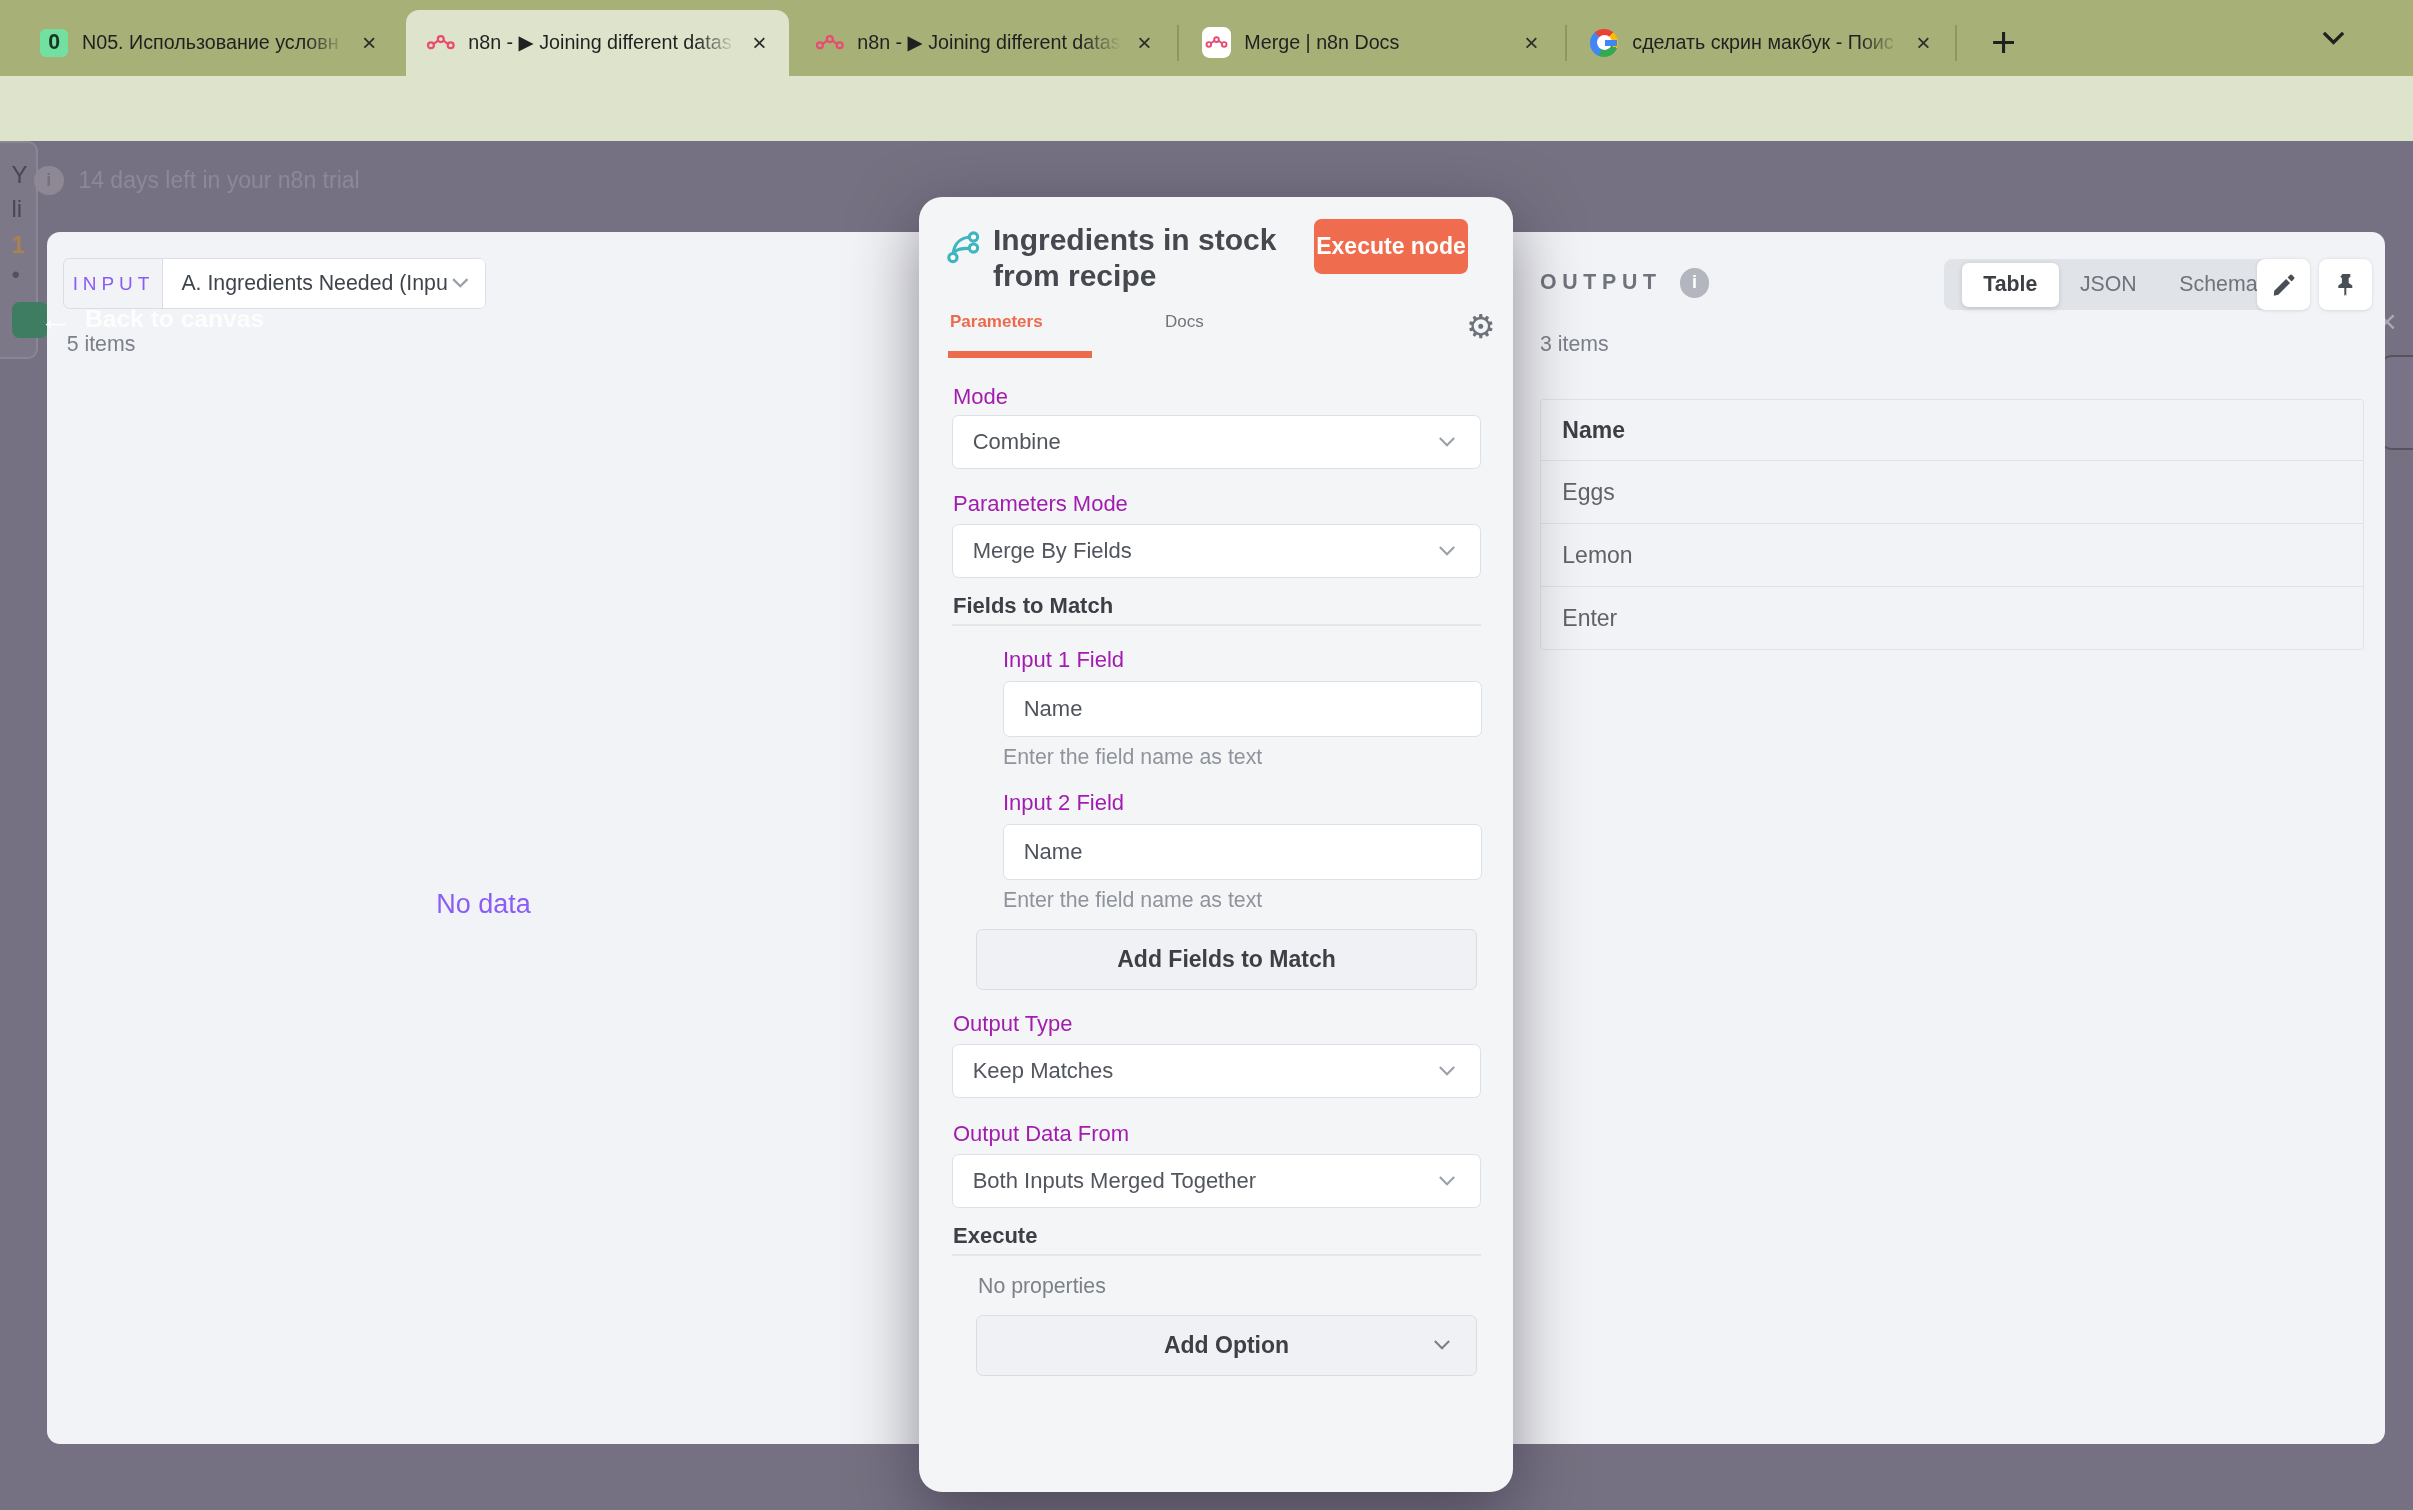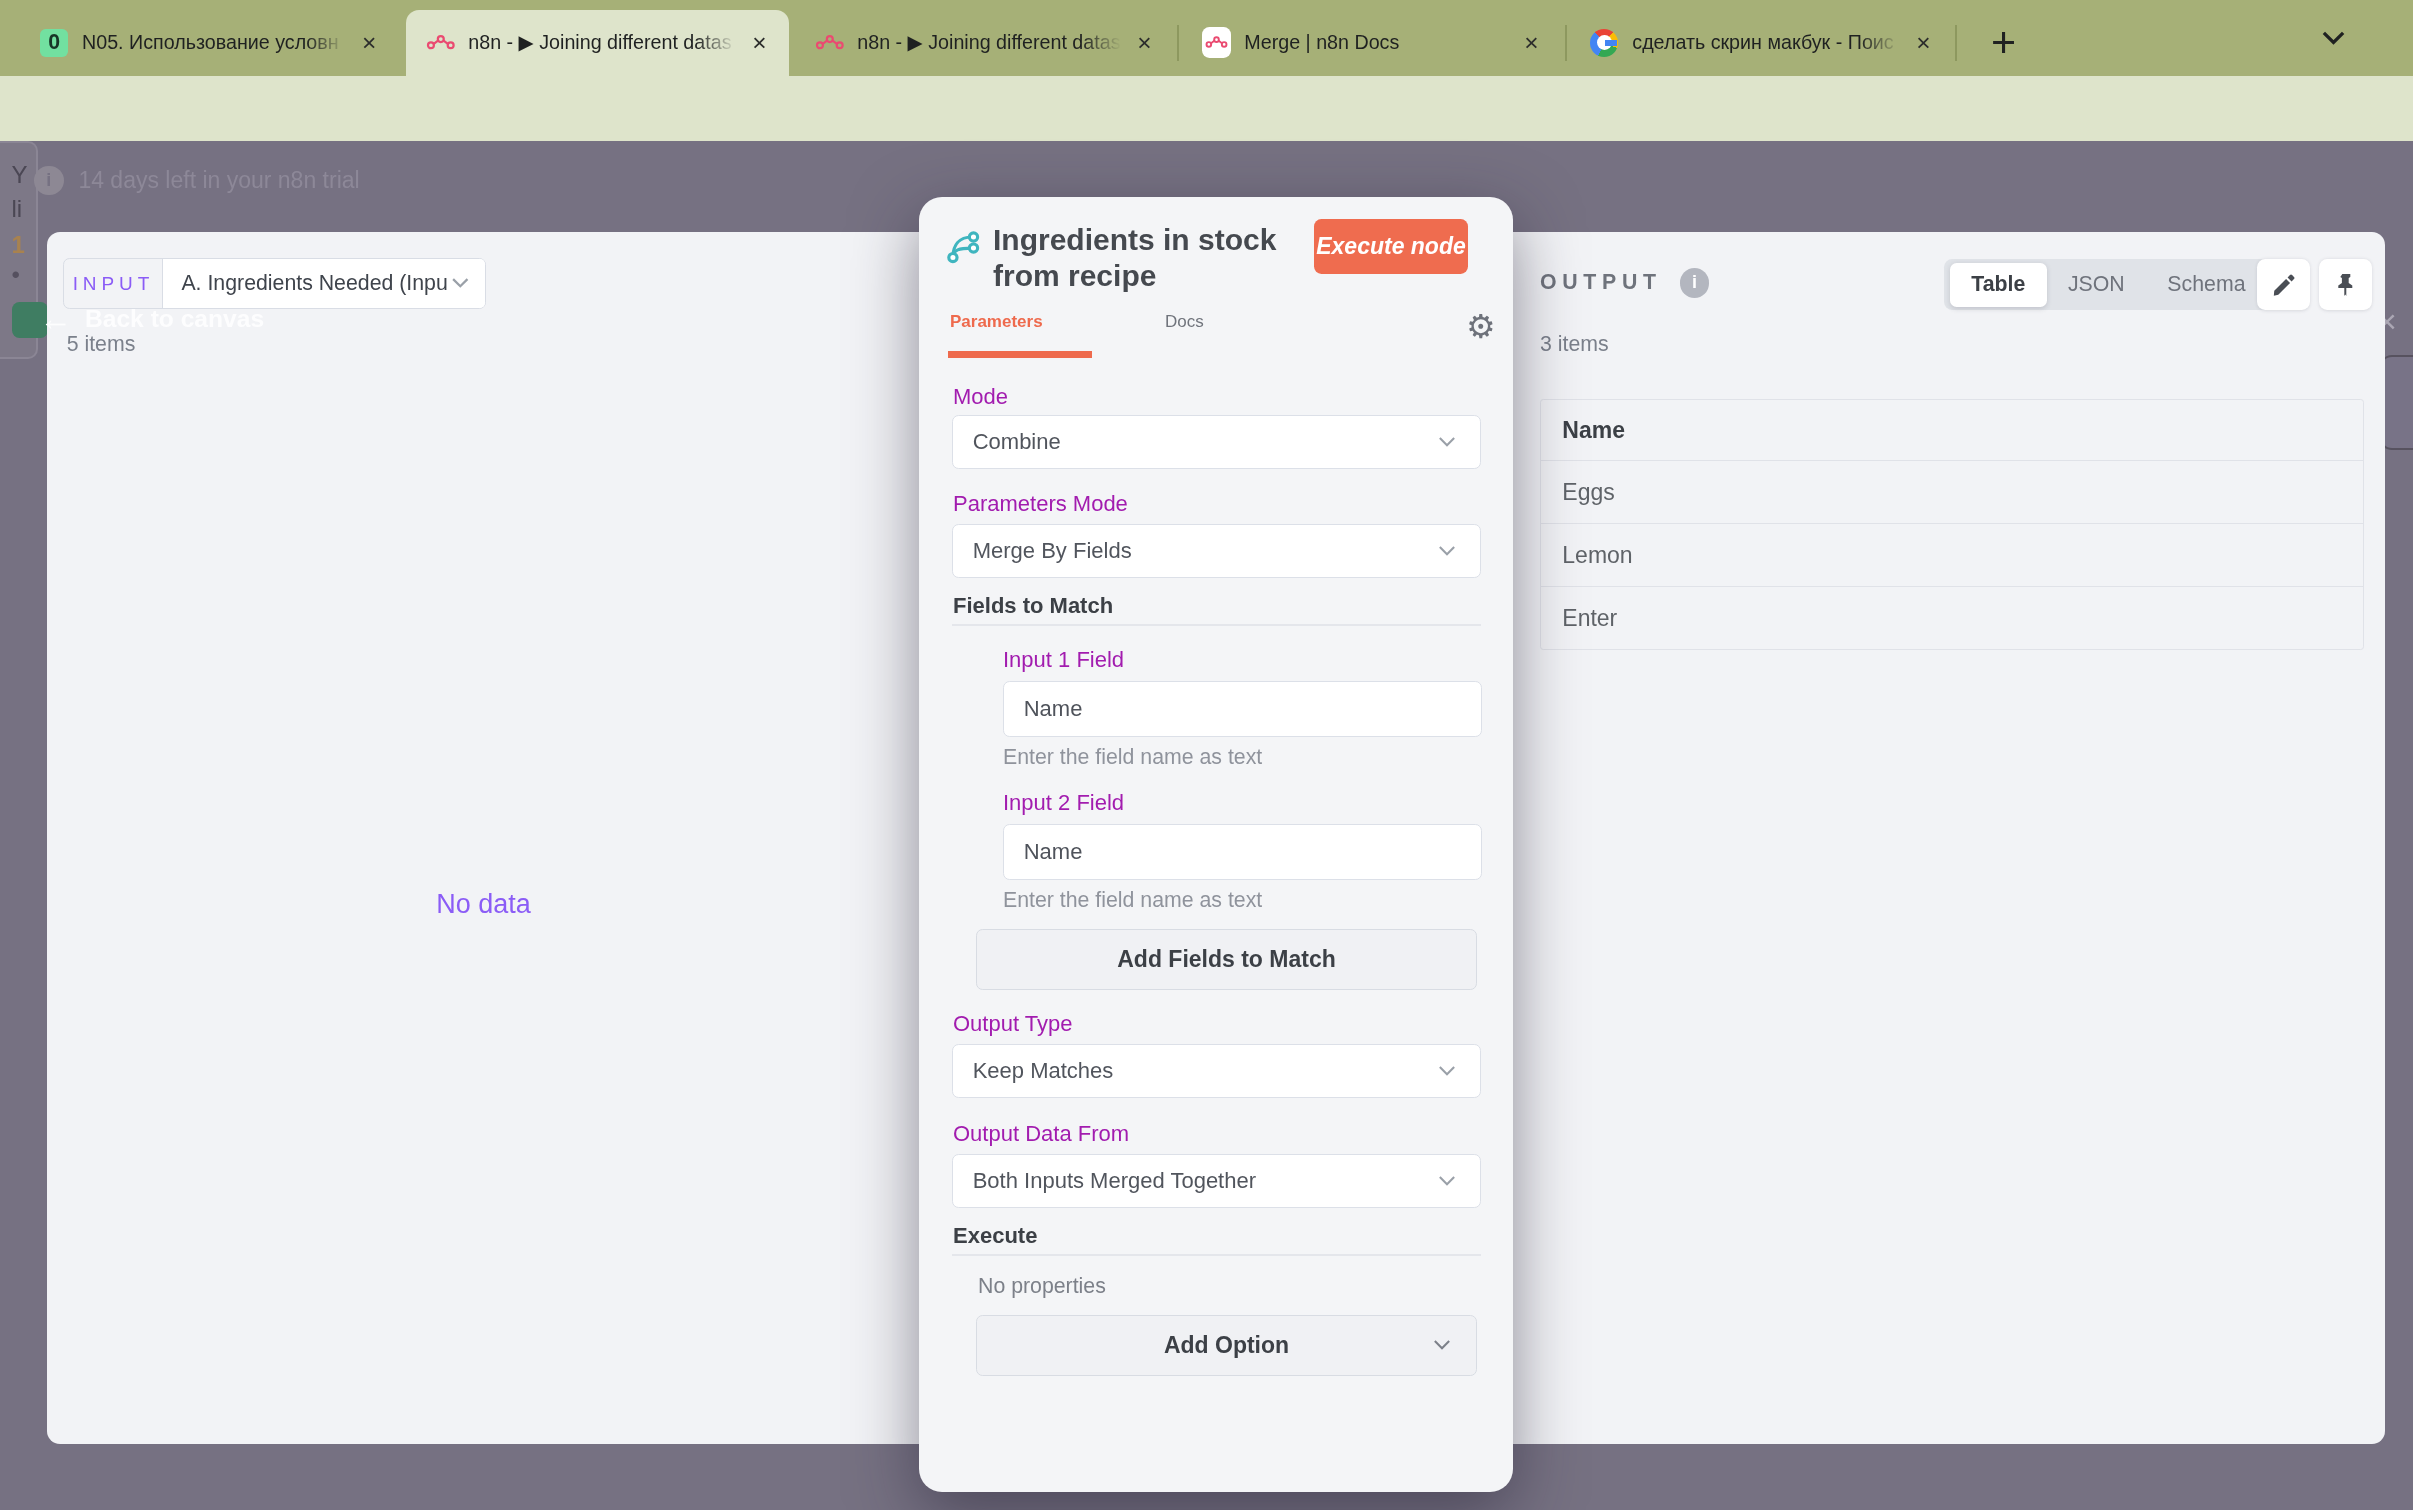--- a/index.html
+++ b/index.html
@@ -57,37 +57,37 @@
   
   #input-sel { left:16.4px; top:26px; height:51px; display:flex; border:1.6px solid #d9dde5; border-radius:6.6px; background:#f2f3f6; }
   #input-sel .seg1 { width:99px; display:flex; align-items:center; justify-content:center; font-size:19px; letter-spacing:4.9px; color:#8b5cf6; font-weight:400; border-right:1.6px solid #d9dde5; }
   #input-sel .seg2 { width:322px; background:#fff; border-radius:0 4.9px 4.9px 0; display:flex; align-items:center; padding:0 13px 0 18px; font-size:21.3px; color:#3f444c; }
   .count-txt { font-size:21.3px; color:#7b808b; }
   #no-data { left:0; top:657px; width:873px; text-align:center; font-size:27px; color:#8b5cf6; }
 
   
   .ls-label { font-size:21.3px; letter-spacing:5.7px; color:#6f737c; font-weight:600; }
   .info-dot { width:29.6px; height:29.6px; border-radius:50%; background:#b3b6bf; color:#fff; font-size:18px; font-weight:bold; display:flex; align-items:center; justify-content:center; font-style:normal; }
-  #view-switch { left:431px; top:27px; height:51px; background:#e0e3e8; border-radius:8.2px; display:flex; align-items:center; padding:6px; }
+  #view-switch { left:431px; top:27px; height:51px; background:#e0e3e8; border-radius:8.2px; display:flex; align-items:center; padding:18px; }
   #view-switch .vs { height:44px; display:flex; align-items:center; padding:0 21.3px; font-size:21.3px; color:#6f737c; border-radius:6.6px; }
   #view-switch .vs.active { background:#fff; color:#3c4046; font-weight:600; box-shadow:0 1.6px 4.9px rgba(60,60,80,.18); }
   .tool-btn { top:27px; width:53px; height:51px; background:#fff; border-radius:8.2px; display:flex; align-items:center; justify-content:center; box-shadow:0 0.8px 3.3px rgba(60,60,80,.14); }
 
   
   #out-table { left:27px; top:167px; width:824px; border:1.6px solid #e0e2e8; border-radius:3.3px; }
   .trow { height:63px; display:flex; align-items:center; padding-left:21.3px; font-size:23px; color:#5f6368; border-top:1.6px solid #e0e2e8; }
   .trow.head { height:60px; border-top:none; color:#3c4046; font-weight:700; }
 
   
   #pin-tip { left:2379px; top:355px; width:34px; height:95px; background:#787387; border:2.5px solid #57525f; border-right:none; border-radius:13px 0 0 13px; z-index:1; }
 
   
   #modal { left:919px; top:197px; width:594px; height:1295px; background:#f4f5f7; border-radius:23px; z-index:3; box-shadow:0 21.3px 66px rgba(35,32,52,.5); overflow:hidden; }
   #node-title { left:74px; top:24.6px; width:328px; font-size:30px; line-height:36px; font-weight:600; color:#45494f; }
-  #exec-btn { left:395px; top:22px; width:154px; height:55px; background:#ef6c4f; border-radius:7.4px; display:flex; align-items:center; justify-content:center; color:#fff; font-size:23px; font-weight:600;font-style:italic; }
+  #exec-btn { left:395px; top:22px; width:154px; height:55px; background:#ef6c4f; border-radius:7.4px; display:flex; align-items:center; justify-content:center; color:#fff; font-size:23px; font-weight:600; }
   .mtab { top:115px; font-size:17px; }
   #tab-params { left:31px; color:#ee6a4d; font-weight:600; }
   #tab-docs { left:246px; color:#70747c; }
   #tab-underline { left:29px; top:154px; width:144px; height:6.6px; background:#ee6a4d; }
   #gear { left:547px; top:110px; font-size:33px; color:#6e727b; font-family:"DejaVu Sans",sans-serif; }
 
   .flabel { font-size:22px; color:#a21caf; }
   .fbold  { font-size:22px; color:#3c4046; font-weight:700; }
   .fhint  { font-size:21.3px; color:#8f939c; }
   .select { left:33px; width:529px; height:54px; background:#fff; border:1.6px solid #dce0e8; border-radius:6.6px; display:flex; align-items:center; justify-content:space-between; padding:0 19.7px; font-size:22px; color:#51555d; }

